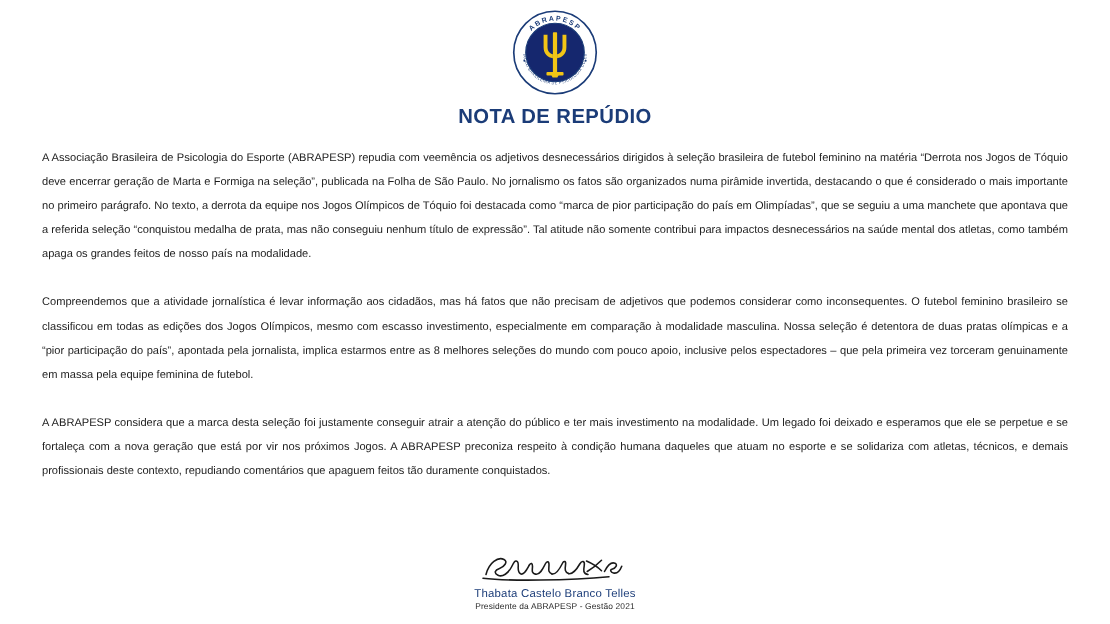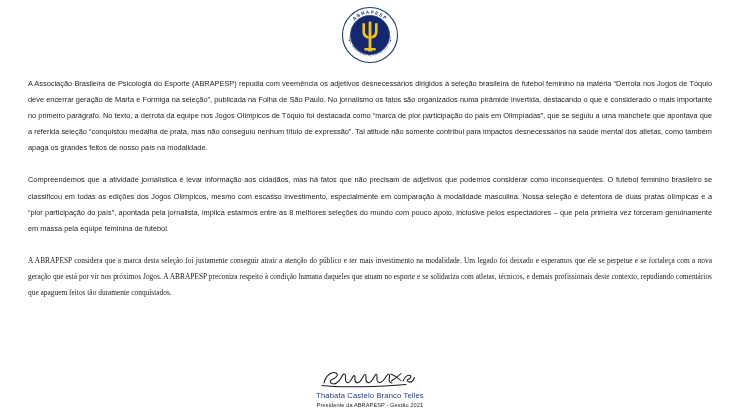--- a/index.html
+++ b/index.html
@@ -51,21 +51,21 @@
   }
   .para {
     font-size: 7.4px;
     line-height: 16.1px;
     text-align: justify;
     color: #1c1c1c;
     margin: 0 0 16px 0;
     hyphens: auto;
     -webkit-hyphens: auto;
   }
-  .para:last-of-type { margin-bottom: 0; font-family: Liberation Serif, serif; }
+  .para:last-of-type { margin-bottom: 0; }
 
   
   .signature-block {
     position: absolute;
     left: 0;
     right: 0;
     bottom: 8px;
     display: flex;
     flex-direction: column;
     align-items: center;
@@ -125,20 +125,21 @@
         <path d="M 26.0 43.0 L 32.0 43.0 L 30.6 45.6 L 27.4 45.6 Z"></path>
       </g>
 
       <g fill="#1b3c78">
         <circle cx="8.6" cy="34.5" r="0.7"></circle>
         <circle cx="49.4" cy="34.5" r="0.7"></circle>
       </g>
     </svg>
   </div>
 
+  <div class="doc-title">NOTA DE REPÚDIO</div>
 </div>
 
 <div class="doc-body">
   <p class="para">A Associação Brasileira de Psicologia do Esporte (ABRAPESP) repudia com veemência os adjetivos desnecessários dirigidos à seleção brasileira de futebol feminino na matéria “Derrota nos Jogos de Tóquio deve encerrar geração de Marta e Formiga na seleção”, publicada na Folha de São Paulo. No jornalismo os fatos são organizados numa pirâmide invertida, destacando o que é considerado o mais importante no primeiro parágrafo. No texto, a derrota da equipe nos Jogos Olímpicos de Tóquio foi destacada como “marca de pior participação do país em Olimpíadas”, que se seguiu a uma manchete que apontava que a referida seleção “conquistou medalha de prata, mas não conseguiu nenhum título de expressão”. Tal atitude não somente contribui para impactos desnecessários na saúde mental dos atletas, como também apaga os grandes feitos de nosso país na modalidade.</p>
   <p class="para">Compreendemos que a atividade jornalística é levar informação aos cidadãos, mas há fatos que não precisam de adjetivos que podemos considerar como inconsequentes. O futebol feminino brasileiro se classificou em todas as edições dos Jogos Olímpicos, mesmo com escasso investimento, especialmente em comparação à modalidade masculina. Nossa seleção é detentora de duas pratas olímpicas e a “pior participação do país”, apontada pela jornalista, implica estarmos entre as 8 melhores seleções do mundo com pouco apoio, inclusive pelos espectadores – que pela primeira vez torceram genuinamente em massa pela equipe feminina de futebol.</p>
   <p class="para">A ABRAPESP considera que a marca desta seleção foi justamente conseguir atrair a atenção do público e ter mais investimento na modalidade. Um legado foi deixado e esperamos que ele se perpetue e se fortaleça com a nova geração que está por vir nos próximos Jogos. A ABRAPESP preconiza respeito à condição humana daqueles que atuam no esporte e se solidariza com atletas, técnicos, e demais profissionais deste contexto, repudiando comentários que apaguem feitos tão duramente conquistados.</p>
 </div>
 
 <div class="signature-block">
   <div class="signature-mark">

